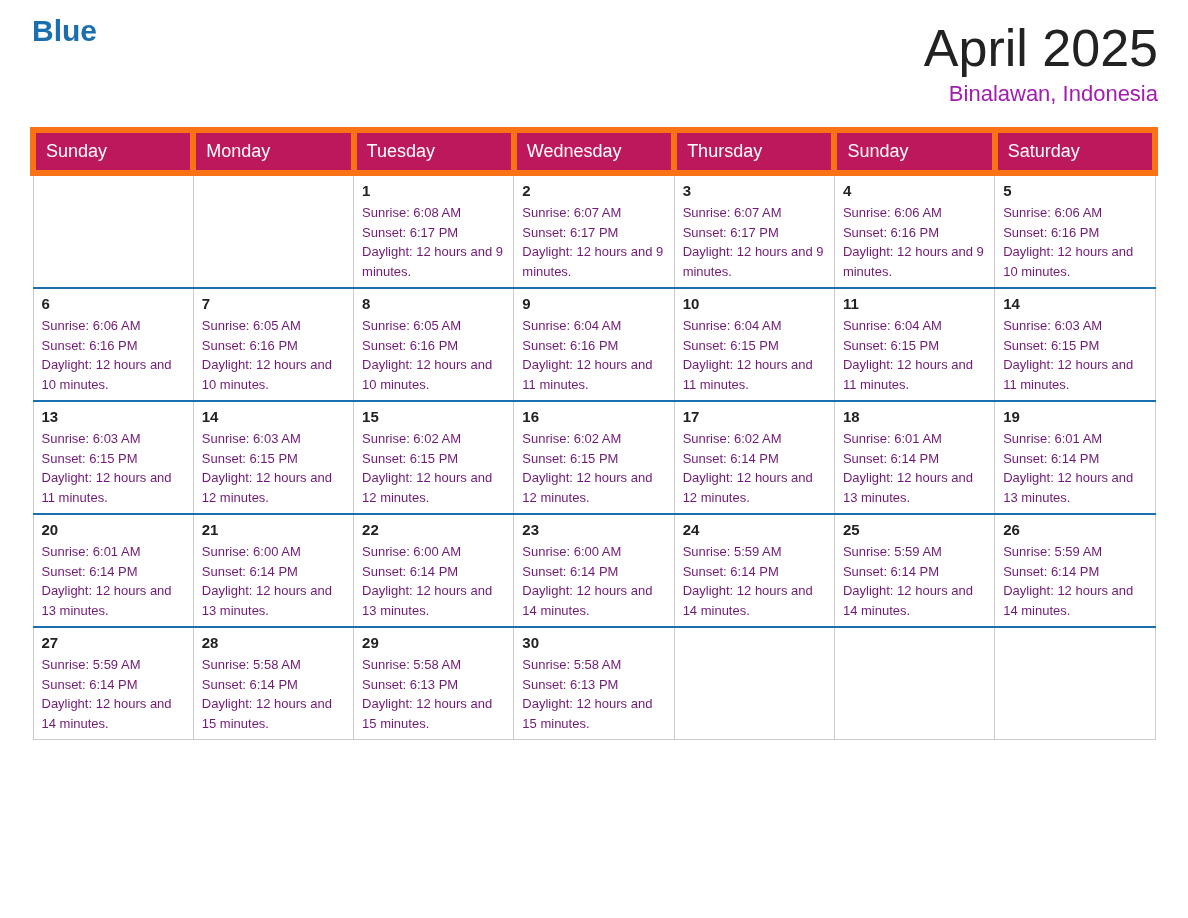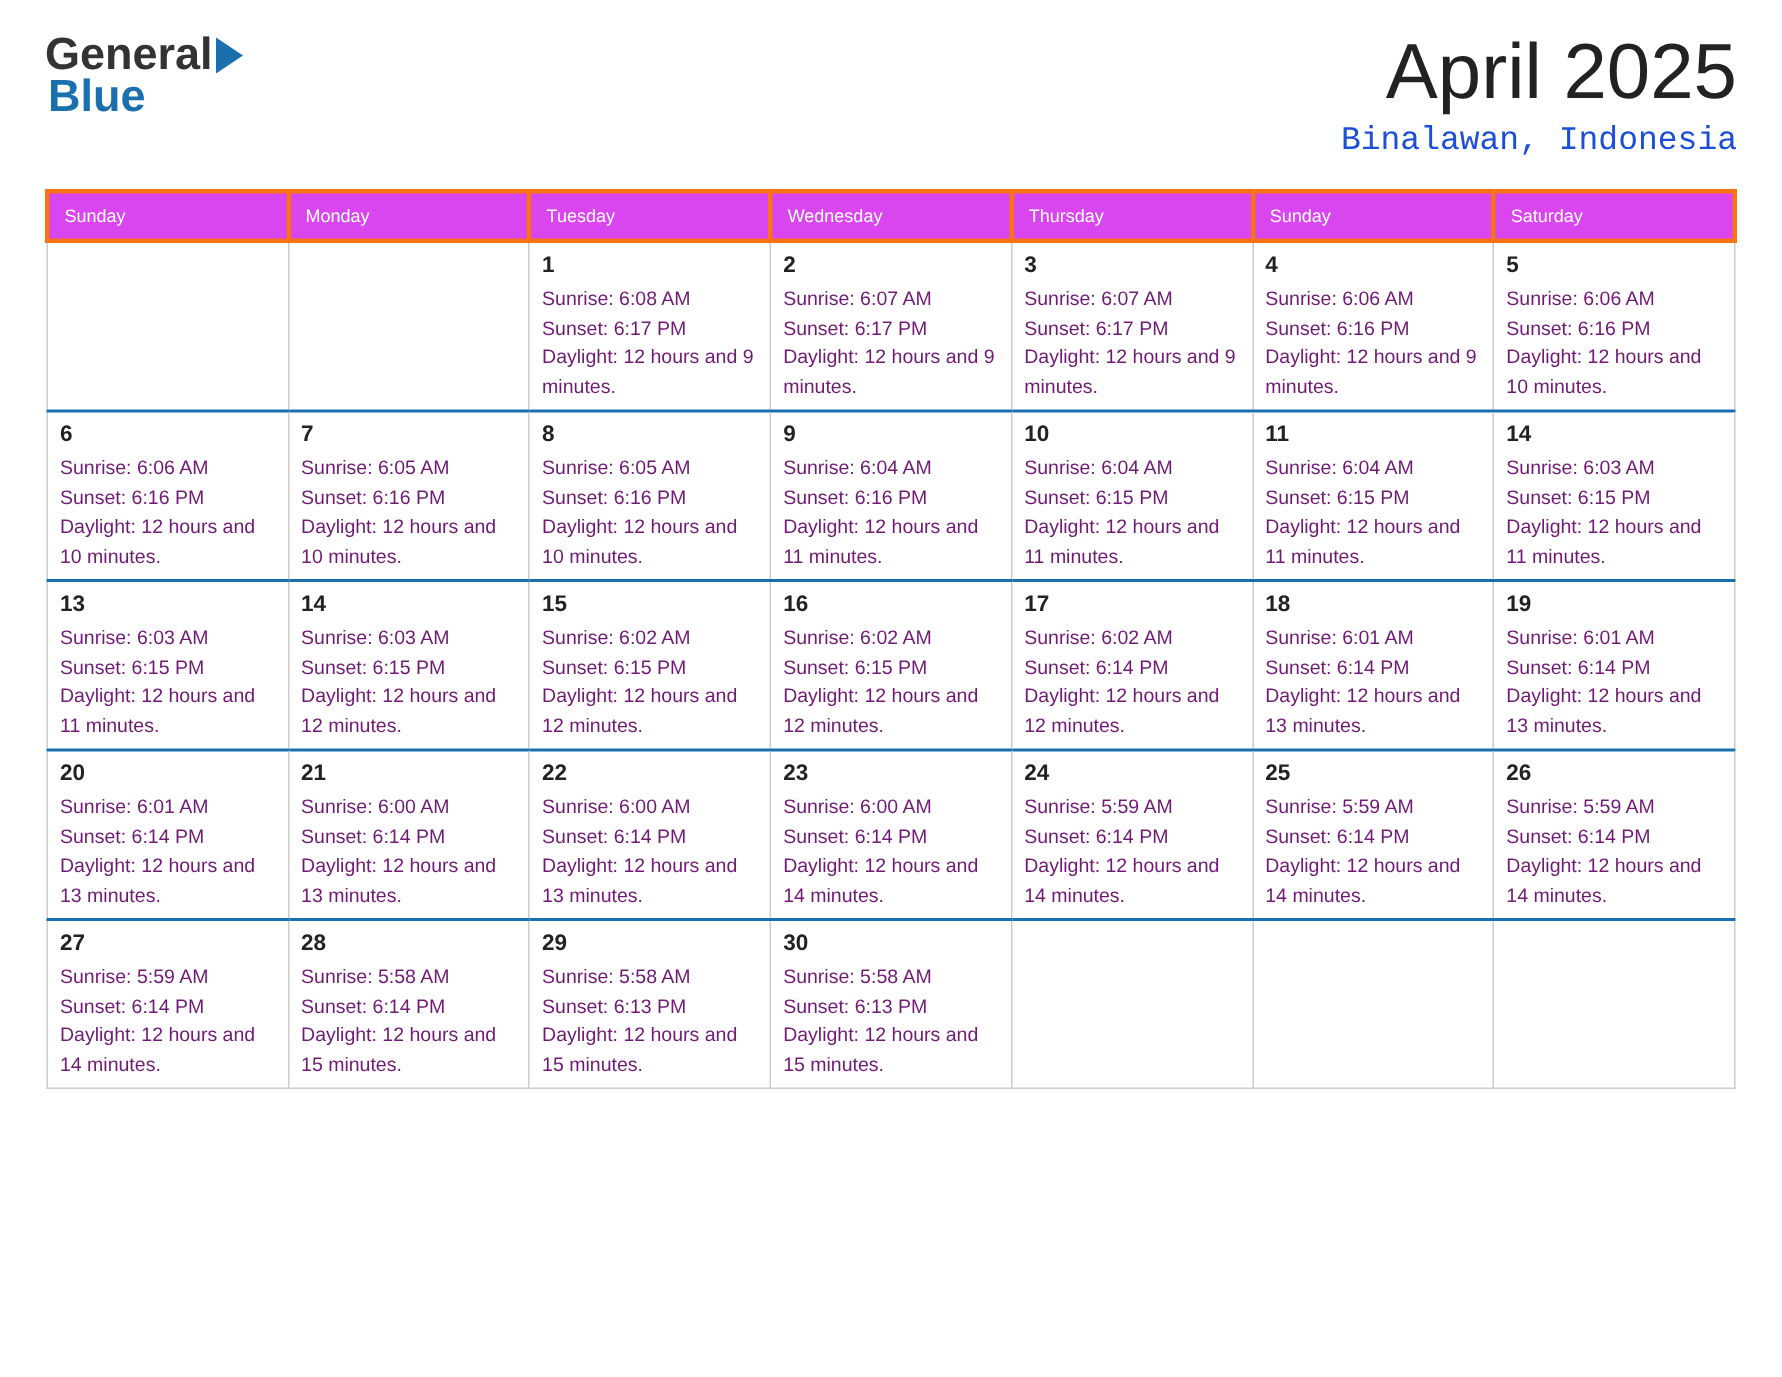--- a/index.html
+++ b/index.html
@@ -22,36 +22,35 @@
       margin-left: 10px;
     }
     .main-title {
       font-size: 52px;
       font-weight: normal;
       color: #222;
       line-height: 1.1;
     }
     .subtitle {
       font-size: 22px;
-      color: #1d4ed8;
+      color: #a21caf;
       margin-top: 4px;
-      font-family: Liberation Mono, monospace;
     }
     .calendar {
       width: 100%;
       border-collapse: collapse;
     }
     .calendar thead tr th {
-      background: #d946ef;
+      background: #be185d;
       color: #fff;
-      font-size: 12px;
+      font-size: 18px;
       font-weight: normal;
       padding: 8px 10px;
       text-align: left;
-      border: 3px solid #f97316;
+      border: 6px solid #f97316;
     }
     .calendar tbody tr td {
       vertical-align: top;
       border: 1px solid #ccc;
       padding: 6px 8px;
       width: 14.28%;
       min-height: 100px;
     }
     .day-number {
       font-size: 15px;
@@ -106,24 +105,20 @@
       color: #1a6faf;
       margin-top: -6px;
       margin-left: 2px;
     }
   </style>
 </head>
 <body>
 
 <div class="header">
   <div class="logo-wrapper">
-    <div class="logo-top">
-      <span class="logo-general">General</span>
-      <span class="logo-arrow"></span>
-    </div>
     <div class="logo-bottom">Blue</div>
   </div>
   <div class="title-section">
     <div class="main-title">April 2025</div>
     <div class="subtitle">Binalawan, Indonesia</div>
   </div>
 </div>
 
 <table class="calendar">
   <thead>

